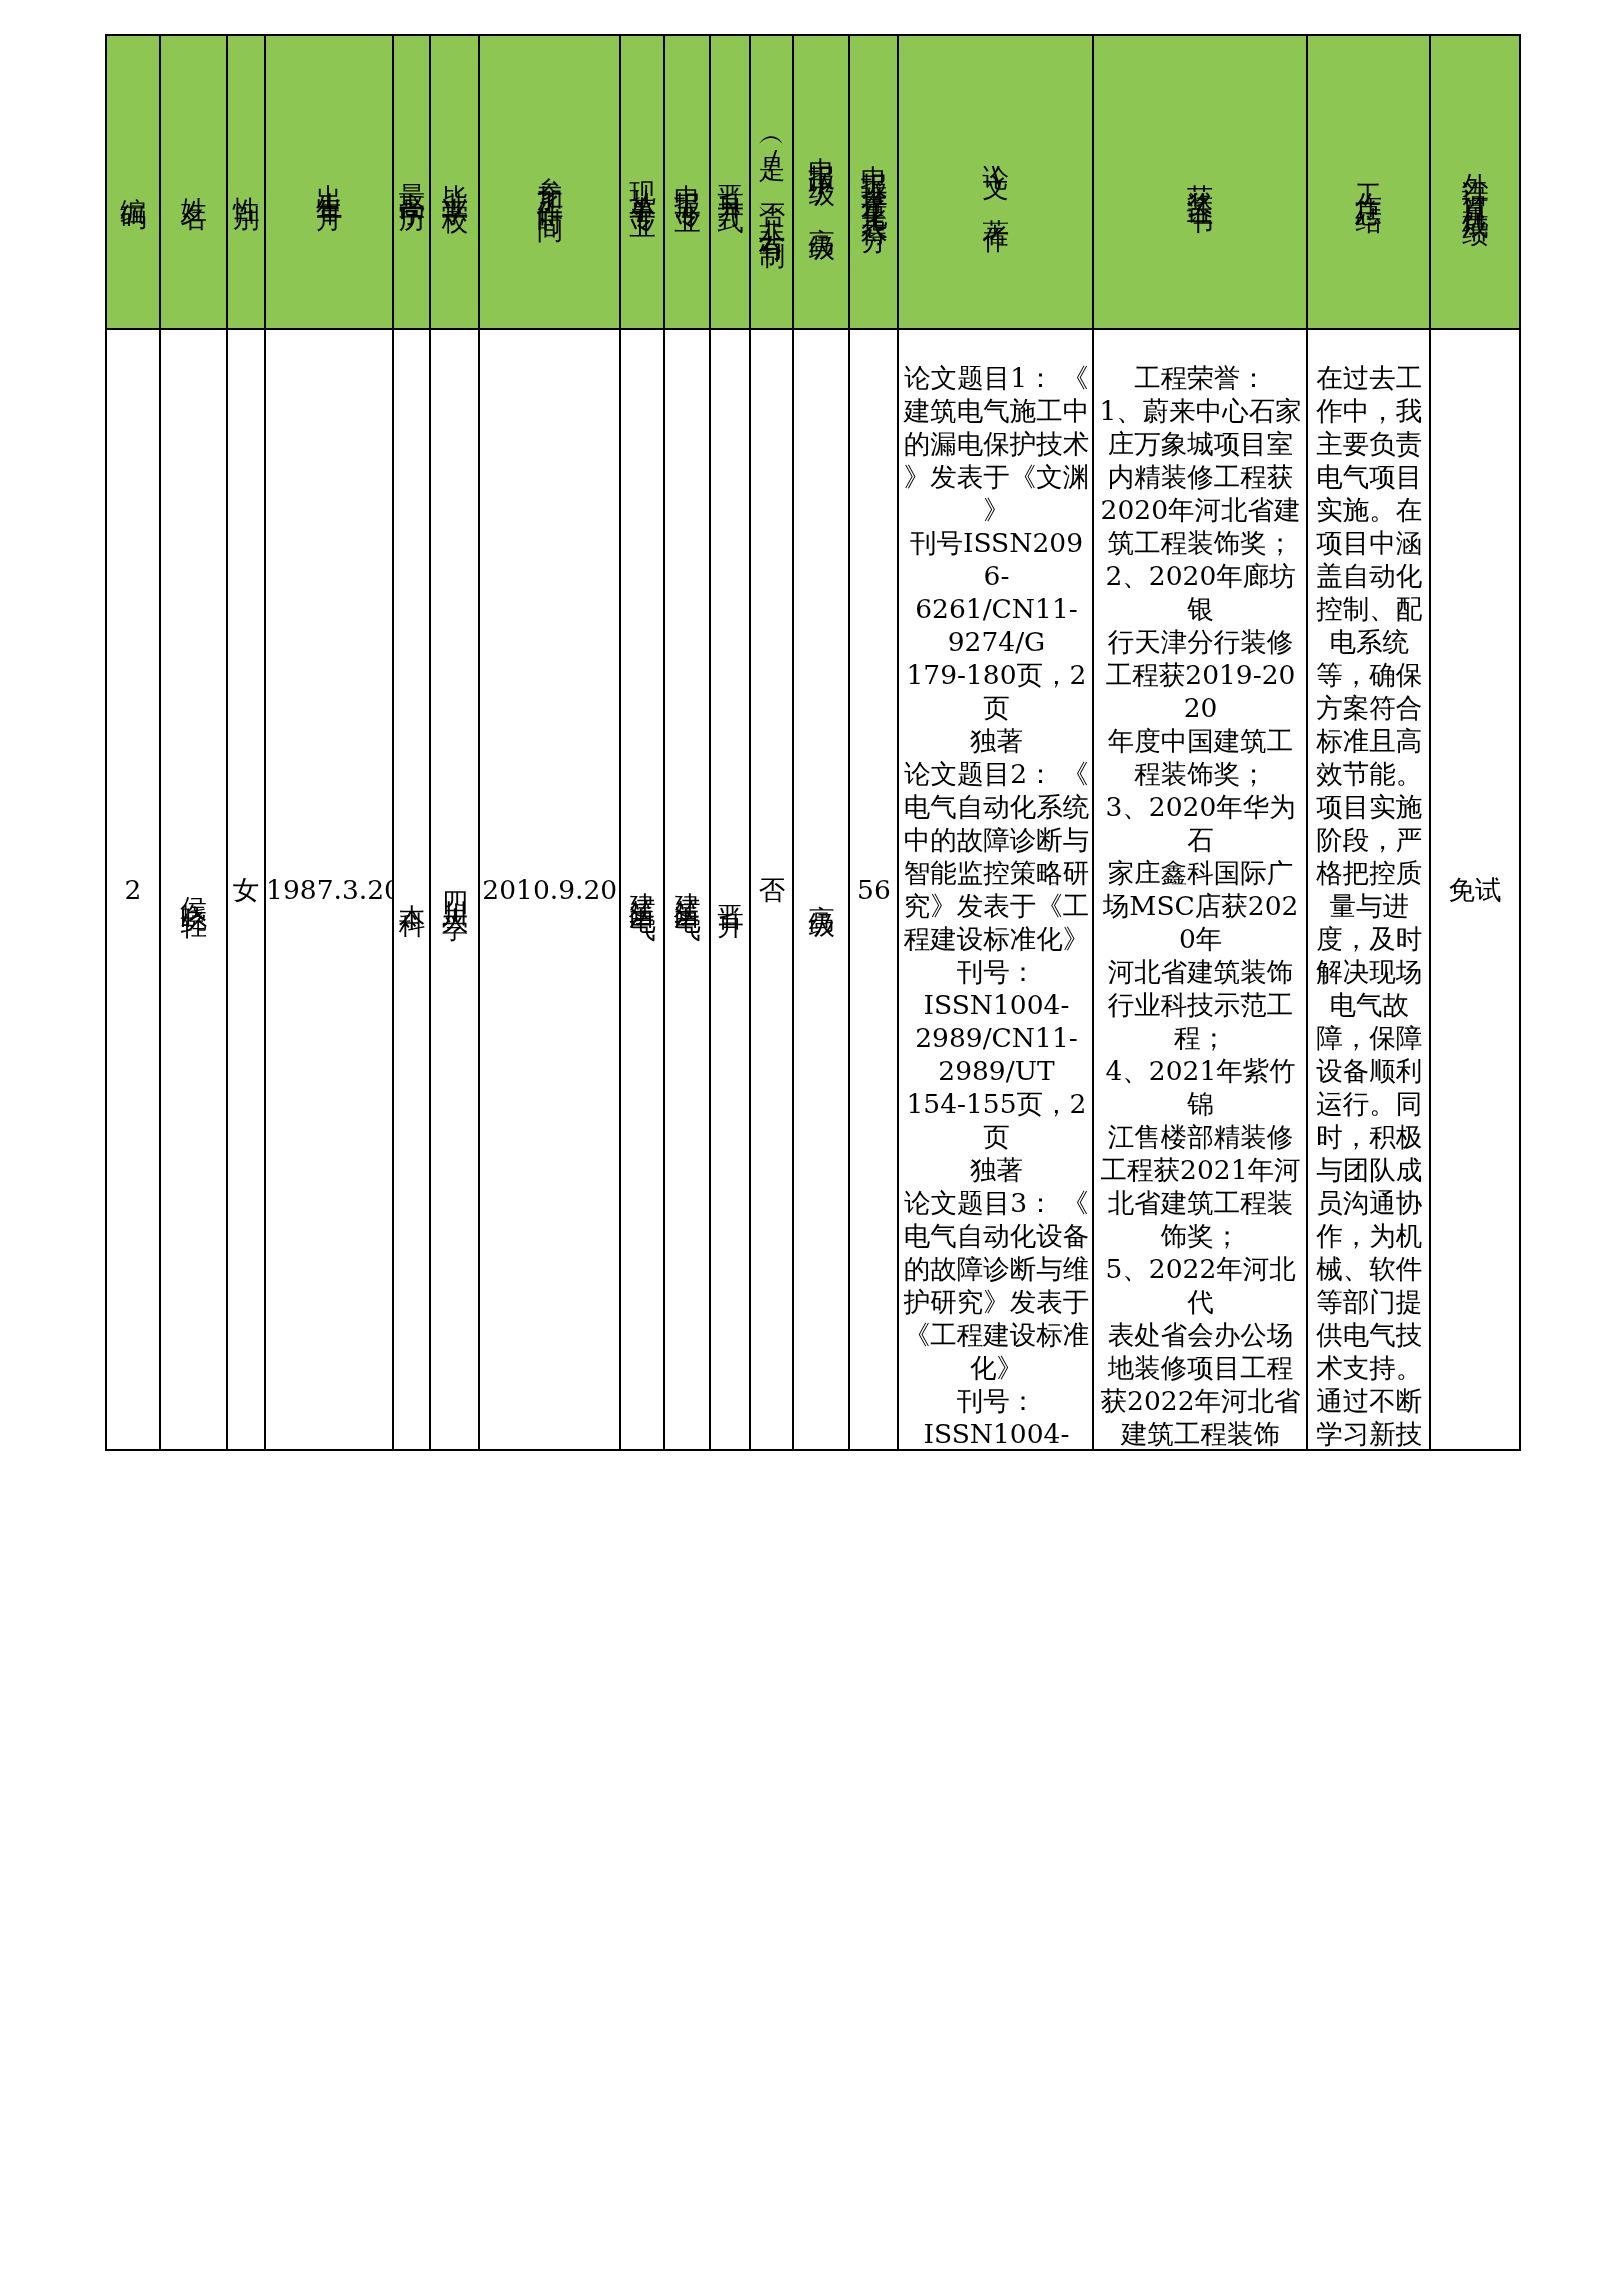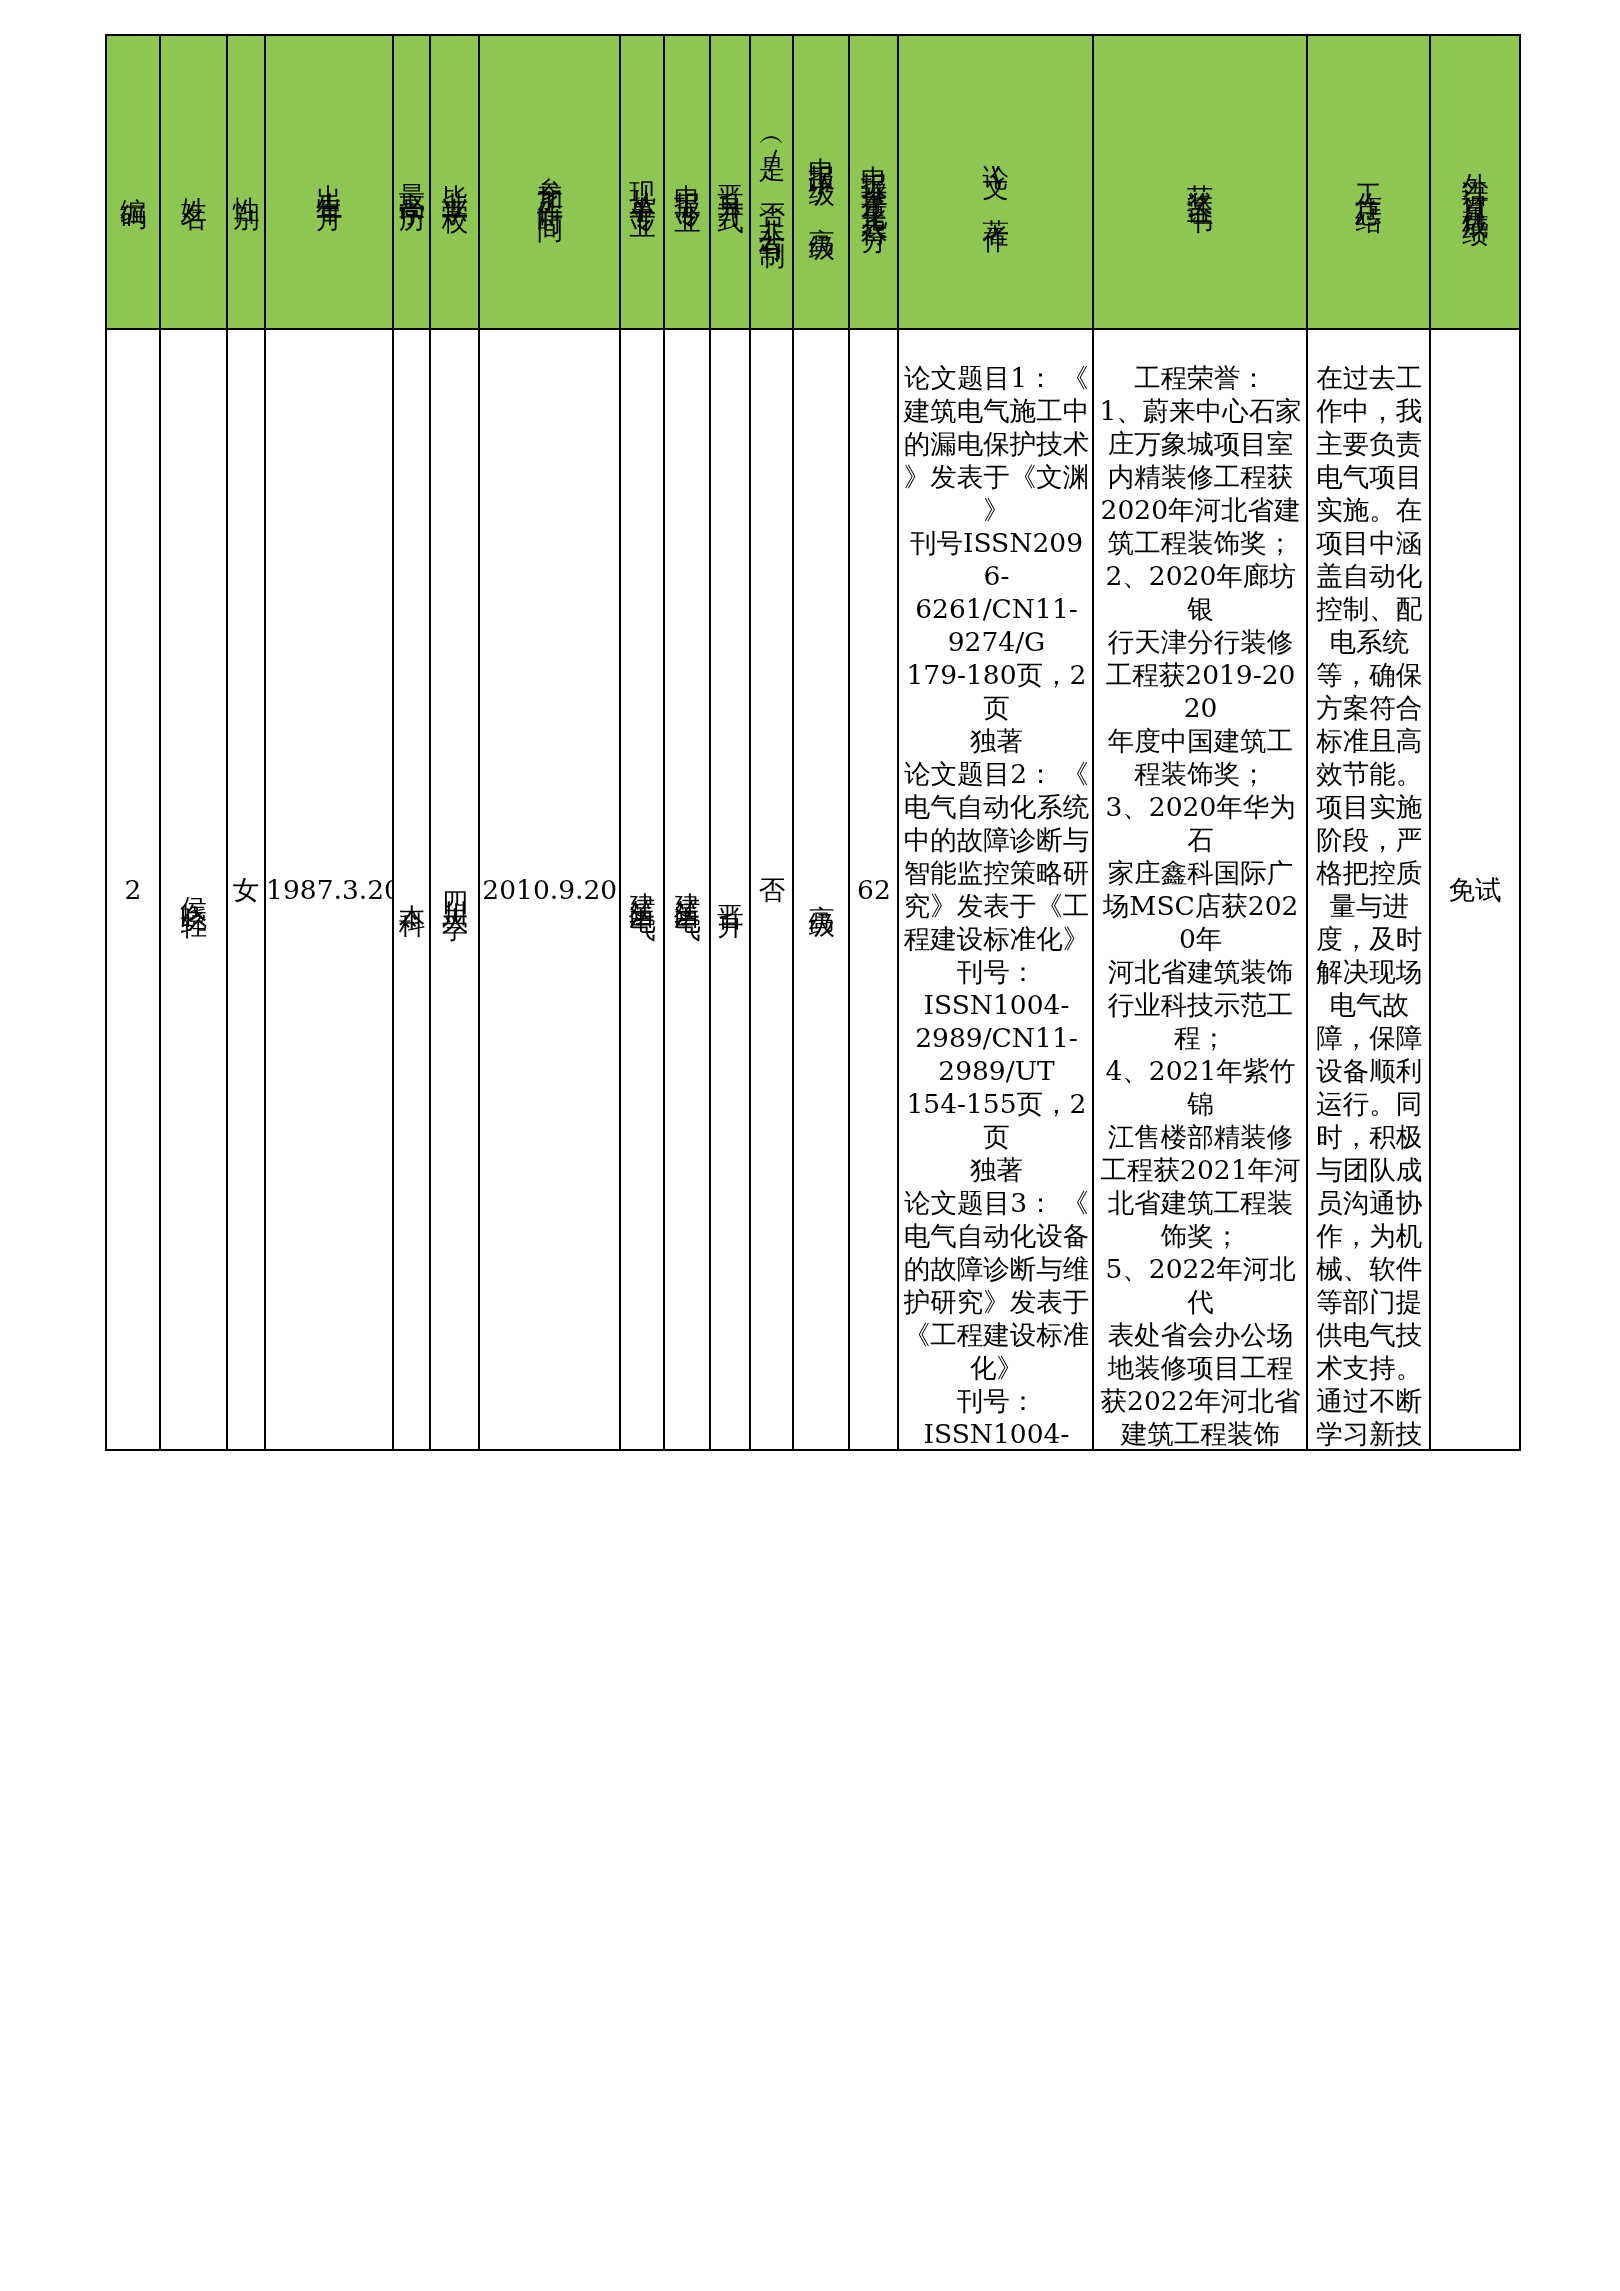--- a/index.html
+++ b/index.html
@@ -99,21 +99,21 @@
       <td class="c-center"><span>女</span></td>
       <td class="c-center"><span>1987.3.20</span></td>
       <td class="c-center"><span class="vtext">本科</span></td>
       <td class="c-center"><span class="vtext">四川大学</span></td>
       <td class="c-center"><span>2010.9.20</span></td>
       <td class="c-center"><span class="vtext">建筑电气</span></td>
       <td class="c-center"><span class="vtext">建筑电气</span></td>
       <td class="c-center"><span class="vtext">晋升</span></td>
       <td class="c-center"><span>否</span></td>
       <td class="c-center"><span class="vtext">高级</span></td>
-      <td class="c-center"><span>62</span></td>
+      <td class="c-center"><span>56</span></td>
       <td class="c-long">
             <div class="longtext">论文题目1： 《
 建筑电气施工中
 的漏电保护技术
 》发表于《文渊
 》
 刊号ISSN2096-
 6261/CN11-
 9274/G
 179-180页，2

